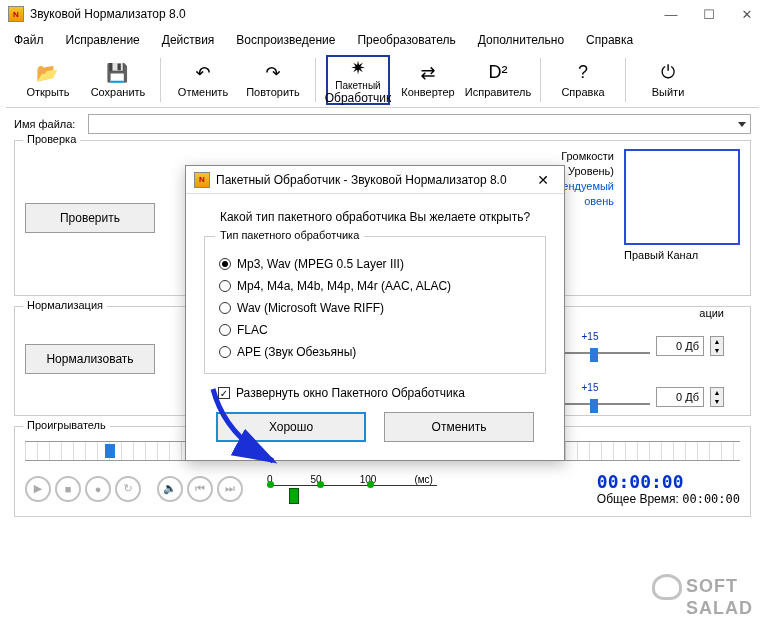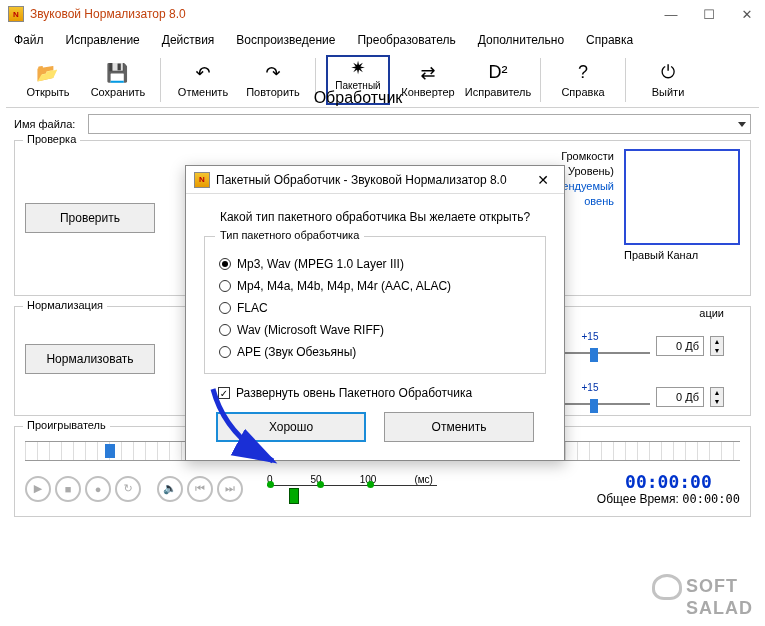--- a/index.html
+++ b/index.html
@@ -1,19 +1,19 @@
 <!DOCTYPE html>
 <html><head>
 <meta charset="utf-8">
 <style>
 * { box-sizing: border-box; margin: 0; padding: 0; font-family: Tahoma, Arial, sans-serif; }
 body { background: #fff; font-size: 11px; color: #000; width: 765px; height: 626px; overflow: hidden; position: relative; }
 .titlebar { height: 28px; display: flex; align-items: center; padding: 0 8px; }
 .app-icon { width: 16px; height: 16px; background: linear-gradient(#f4c430, #e89b00); border: 1px solid #888; margin-right: 6px; display:flex; align-items:center; justify-content:center; font-size:8px; color:#b00; font-weight:bold; }
-.title-text { flex: 1; font-size: 12px; color: #c2410c; }
+.title-text { flex: 1; font-size: 12px; color: #000000; }
 .win-btns { display: flex; gap: 18px; }
 .win-btn { width: 20px; height: 20px; display: flex; align-items: center; justify-content: center; font-size: 13px; color: #555; cursor: default; }
 .menubar { height: 24px; display: flex; align-items: center; padding: 0 10px; gap: 14px; font-size: 12px; }
 .menu-item { padding: 2px 4px; }
 .toolbar { height: 56px; border-bottom: 1px solid #d0d0d0; display: flex; align-items: center; padding: 0 10px; gap: 6px; background: #fff; margin: 0 6px; }
 .tb-btn { display: flex; flex-direction: column; align-items: center; justify-content: center; width: 64px; height: 50px; font-size: 11px; gap: 2px; }
 .tb-btn.active { border: 2px solid #1a3a9c; }
 .tb-sep { width: 1px; height: 44px; background: #d0d0d0; margin: 0 4px; }
 .tb-icon { width: 24px; height: 22px; display: flex; align-items: center; justify-content: center; font-size: 18px; }
 .content { padding: 6px 14px; }
@@ -36,21 +36,21 @@
 .slider-track::before { content:""; position:absolute; left:0; right:0; top:8px; height:2px; background:#888; }
 .slider-thumb { position:absolute; top:4px; width:8px; height:14px; background:#2a7bd7; left:60px; }
 .db-box { width:48px; height:20px; border:1px solid #999; display:flex; align-items:center; justify-content:flex-end; padding-right:4px; font-size:11px; background:#fff; }
 .spin { width:14px; height:20px; display:flex; flex-direction:column; border:1px solid #999; }
 .spin div{ flex:1; font-size:7px; display:flex; align-items:center; justify-content:center; background:#eee; }
 .player { border: 1px solid #ccc; padding: 14px 10px 10px 10px; position: relative; margin-top:6px;}
 .timeline { height:20px; border-top:1px solid #999; border-bottom:1px solid #999; margin-bottom:10px; position:relative; background:repeating-linear-gradient(90deg,#ddd,#ddd 1px,transparent 1px,transparent 12px); }
 .scrub { position:absolute; left:80px; top:2px; width:10px; height:14px; background:#2a7bd7; }
 .play-btns { display:flex; gap:4px; align-items:center; }
 .pbtn { width:26px; height:26px; border:2px solid #c0c0c0; border-radius:50%; display:flex; align-items:center; justify-content:center; font-size:11px; color:#aaa; }
-.time-display { margin-left:auto; text-align:center; font-size:12px; }
+.time-display { margin-left:auto; text-align:left; font-size:12px; }
 .time-big { color:#0033cc; font-size:18px; font-family:monospace; font-weight:bold; }
 .time-small { font-family:monospace; }
 .dialog { position:absolute; left:185px; top:165px; width:380px; background:#fff; border:1px solid #888; box-shadow:0 4px 14px rgba(0,0,0,0.25); }
 .dlg-title { height:28px; display:flex; align-items:center; padding:0 8px; border-bottom:1px solid #ddd; }
 .dlg-close { margin-left:auto; font-size:14px; width:26px; text-align:center; }
 .dlg-body { padding: 16px 18px 14px 18px; }
 .dlg-q { text-align:center; font-size:12px; margin-bottom:12px; }
 .radio-group { border:1px solid #ccc; padding:16px 14px 10px 14px; position:relative; }
 .radio-group-title { position:absolute; top:-8px; left:10px; background:#fff; padding:0 5px; font-size:11px; }
 .radio-row { display:flex; align-items:center; gap:6px; font-size:12px; height:22px; }
@@ -106,21 +106,21 @@
       <div>Отменить</div>
     </div>
     <div class="tb-btn">
       <div class="tb-icon">↷</div>
       <div>Повторить</div>
     </div>
     <div class="tb-sep"></div>
     <div class="tb-btn active">
       <div class="tb-icon">✷</div>
       <div style="font-size: 10px; line-height: 10px;">Пакетный</div>
-      <div style="font-size: 16px; line-height: 10px;">Обработчик</div>
+      <div style="font-size: 12px; line-height: 10px;">Обработчик</div>
     </div>
     <div class="tb-btn">
       <div class="tb-icon">⇄</div>
       <div>Конвертер</div>
     </div>
     <div class="tb-btn">
       <div class="tb-icon">D²</div>
       <div>Исправитель</div>
     </div>
     <div class="tb-sep"></div>
@@ -252,43 +252,43 @@
     <div style="font-size:12px;">Пакетный Обработчик - Звуковой Нормализатор 8.0</div>
     <div class="dlg-close">✕</div>
   </div>
   <div class="dlg-body">
     <div class="dlg-q">Какой тип пакетного обработчика Вы желаете открыть?</div>
     <div class="radio-group">
       <div class="radio-group-title">Тип пакетного обработчика</div>
       <div id="radios">
           <div class="radio-row">
             <div class="radio sel"></div>
-            <span>Mp3, Wav (MPEG 1.0 Layer III)</span>
+            <span>Mp3, Wav (MPEG 0.5 Layer III)</span>
           </div>
           <div class="radio-row">
             <div class="radio"></div>
             <span>Mp4, M4a, M4b, M4p, M4r (AAC, ALAC)</span>
           </div>
           <div class="radio-row">
             <div class="radio"></div>
+            <span>Wav (Microsoft Wave RIFF)</span>
+          </div>
+          <div class="radio-row">
+            <div class="radio"></div>
             <span>FLAC</span>
-          </div>
-          <div class="radio-row">
-            <div class="radio"></div>
-            <span>Wav (Microsoft Wave RIFF)</span>
           </div>
           <div class="radio-row">
             <div class="radio"></div>
             <span>APE (Звук Обезьяны)</span>
           </div>
         </div>
     </div>
     <div class="chk-row">
       <div class="chk">✓</div>
-      <span>Развернуть овень Пакетного Обработчика</span>
+      <span>Развернуть окно Пакетного Обработчика</span>
     </div>
     <div class="dlg-btns">
       <div class="dlg-btn primary">Хорошо</div>
       <div class="dlg-btn">Отменить</div>
     </div>
   </div>
 </div>
 
 <div class="watermark">
   <span class="icon"></span><span>SOFT</span><br>

